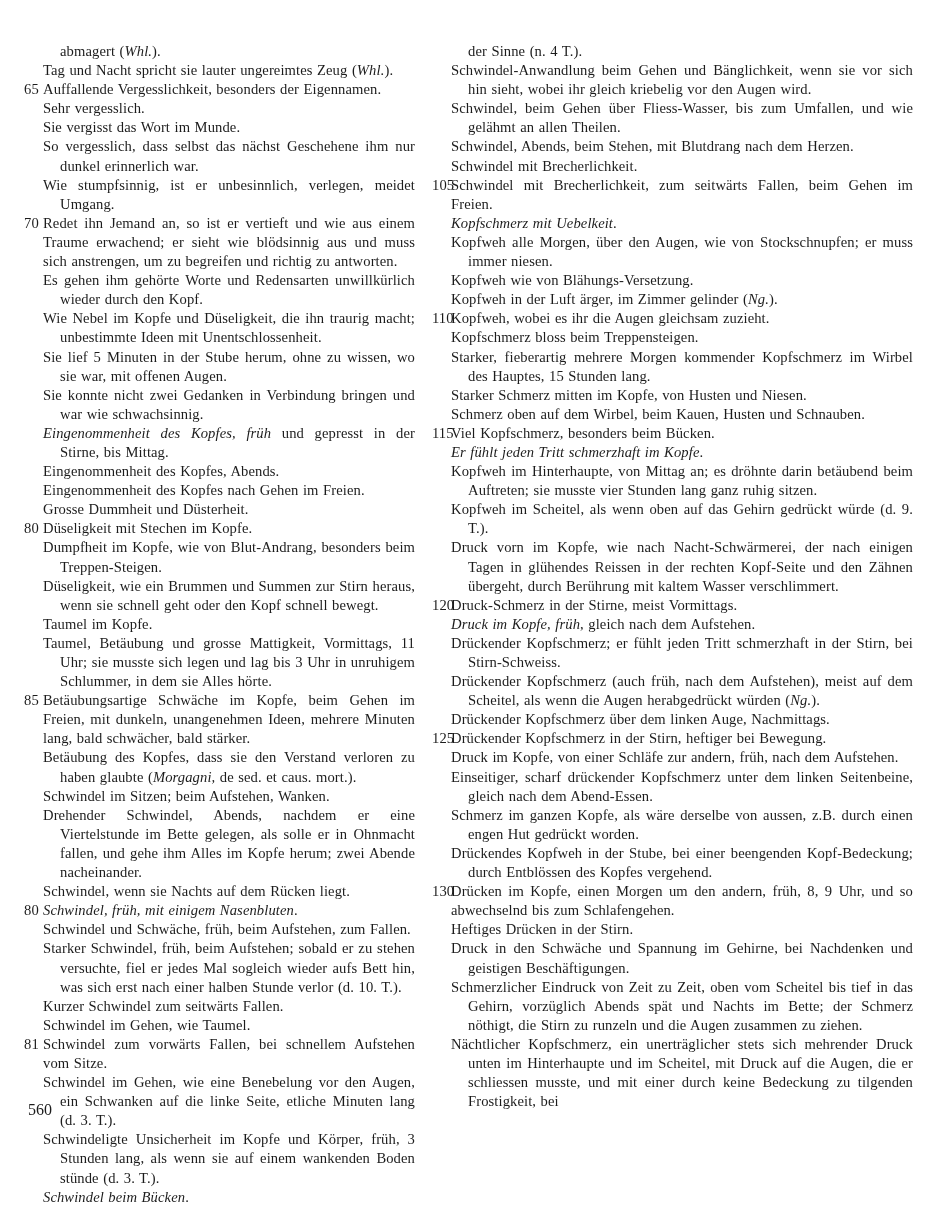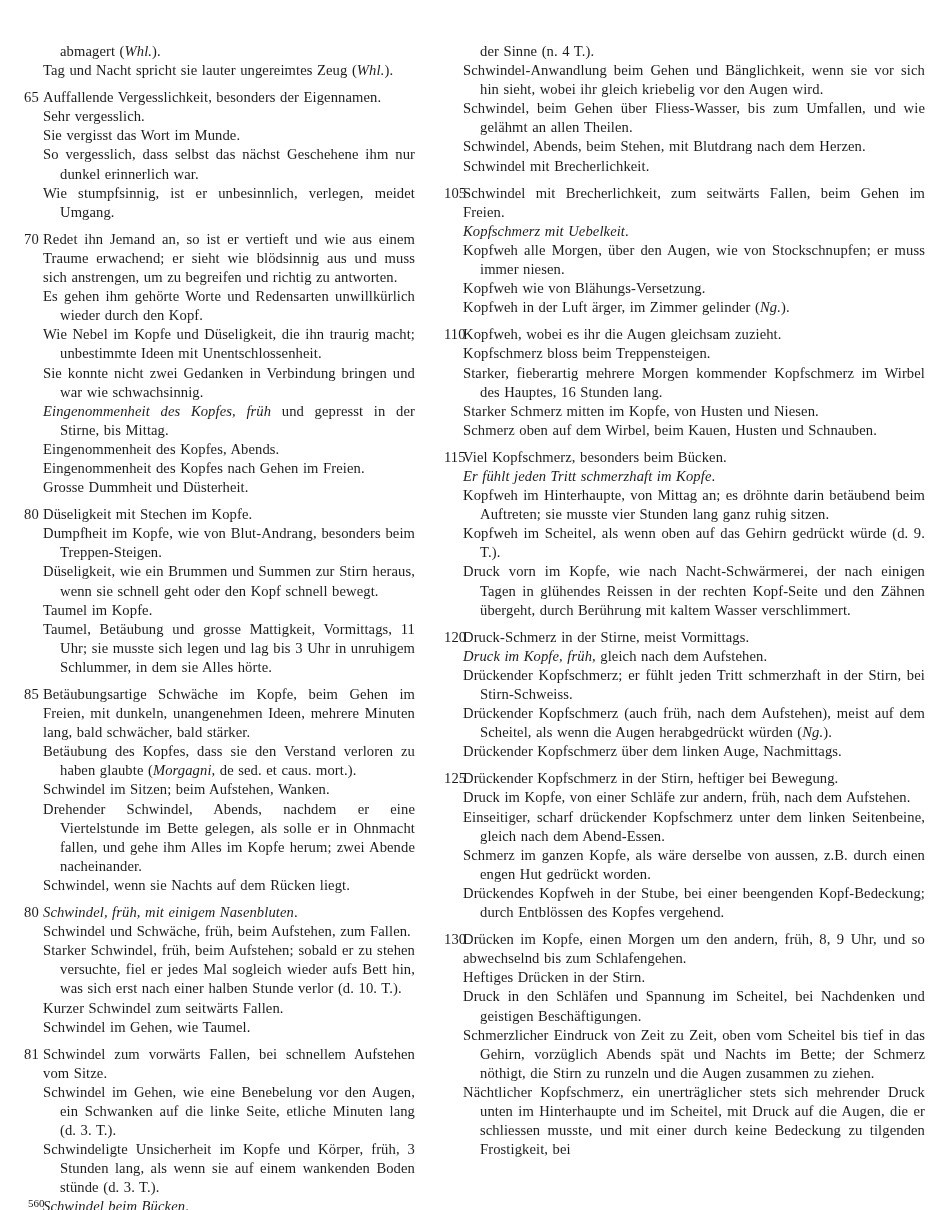--- a/index.html
+++ b/index.html
@@ -14,21 +14,21 @@
   .page { position: absolute; inset: 0; }
   .col {
     position: absolute;
     top: 42px;
     font-size: 14.6px;
     line-height: 19.1px;
     letter-spacing: 0.1px;
   }
   .col-inner { margin-left: 15px; }   
   #col-left  { left: 28px;  width: 387px; }
-  #col-right { left: 448px; width: 477px; }
+  #col-right { left: 436px; width: 477px; }
   p.entry {
     margin: 0;
     padding-left: 17px;
     text-indent: -17px;          
     text-align: justify;
     word-spacing: 0.05em;
   }
   p.entry.cont {                 
     text-indent: 0;
     text-align: left;
@@ -36,47 +36,47 @@
   p.entry.numbered {
     padding-left: 0;
     text-indent: 0;              
   }
   span.num {
     display: inline-block;
     width: 19px;
     margin-left: -19px;          
     text-indent: 0;
     white-space: nowrap;
-    margin-top: 8px;
   }
   i { font-style: italic; }
   .footer {
     position: absolute;
     left: 28px;
-    top: 1195px;
-    font-size: 11px;
+    top: 1102px;
+    font-size: 16px;
     line-height: 16px;
   }
 </style>
 </head>
 <body>
 
 <div class="page">
   <div class="col" id="col-left">
     <div class="col-inner">
         <p class="entry cont">abmagert (<i>Whl.</i>).</p>
         <p class="entry">Tag und Nacht spricht sie lauter ungereimtes Zeug (<i>Whl.</i>).</p>
         <p class="entry numbered"><span class="num">65</span>Auffallende Vergesslichkeit, besonders der Eigennamen.</p>
         <p class="entry">Sehr vergesslich.</p>
         <p class="entry">Sie vergisst das Wort im Munde.</p>
         <p class="entry">So vergesslich, dass selbst das nächst Geschehene ihm nur dunkel erinnerlich war.</p>
         <p class="entry">Wie stumpfsinnig, ist er unbesinnlich, verlegen, meidet Umgang.</p>
         <p class="entry numbered"><span class="num">70</span>Redet ihn Jemand an, so ist er vertieft und wie aus einem Traume erwachend; er sieht wie blödsinnig aus und muss sich anstrengen, um zu begreifen und richtig zu antworten.</p>
         <p class="entry">Es gehen ihm gehörte Worte und Redensarten unwillkürlich wieder durch den Kopf.</p>
         <p class="entry">Wie Nebel im Kopfe und Düseligkeit, die ihn traurig macht; unbestimmte Ideen mit Unentschlossenheit.</p>
+        <p class="entry">Sie lief 5 Minuten in der Stube herum, ohne zu wissen, wo sie war, mit offenen Augen.</p>
         <p class="entry">Sie konnte nicht zwei Gedanken in Verbindung bringen und war wie schwachsinnig.</p>
         <p class="entry"><i>Eingenommenheit des Kopfes, früh</i> und gepresst in der Stirne, bis Mittag.</p>
         <p class="entry">Eingenommenheit des Kopfes, Abends.</p>
         <p class="entry">Eingenommenheit des Kopfes nach Gehen im Freien.</p>
         <p class="entry">Grosse Dummheit und Düsterheit.</p>
         <p class="entry numbered"><span class="num">80</span>Düseligkeit mit Stechen im Kopfe.</p>
         <p class="entry">Dumpfheit im Kopfe, wie von Blut-Andrang, besonders beim Treppen-Steigen.</p>
         <p class="entry">Düseligkeit, wie ein Brummen und Summen zur Stirn heraus, wenn sie schnell geht oder den Kopf schnell bewegt.</p>
         <p class="entry">Taumel im Kopfe.</p>
         <p class="entry">Taumel, Betäubung und grosse Mattigkeit, Vormittags, 11 Uhr; sie musste sich legen und lag bis 3 Uhr in unruhigem Schlummer, in dem sie Alles hörte.</p>
@@ -103,39 +103,39 @@
         <p class="entry">Schwindel, beim Gehen über Fliess-Wasser, bis zum Umfallen, und wie gelähmt an allen Theilen.</p>
         <p class="entry">Schwindel, Abends, beim Stehen, mit Blutdrang nach dem Herzen.</p>
         <p class="entry">Schwindel mit Brecherlichkeit.</p>
         <p class="entry numbered"><span class="num">105</span>Schwindel mit Brecherlichkeit, zum seitwärts Fallen, beim Gehen im Freien.</p>
         <p class="entry"><i>Kopfschmerz mit Uebelkeit</i>.</p>
         <p class="entry">Kopfweh alle Morgen, über den Augen, wie von Stockschnupfen; er muss immer niesen.</p>
         <p class="entry">Kopfweh wie von Blähungs-Versetzung.</p>
         <p class="entry">Kopfweh in der Luft ärger, im Zimmer gelinder (<i>Ng.</i>).</p>
         <p class="entry numbered"><span class="num">110</span>Kopfweh, wobei es ihr die Augen gleichsam zuzieht.</p>
         <p class="entry">Kopfschmerz bloss beim Treppensteigen.</p>
-        <p class="entry">Starker, fieberartig mehrere Morgen kommender Kopfschmerz im Wirbel des Hauptes, 16 Stunden lang.</p>
+        <p class="entry">Starker, fieberartig mehrere Morgen kommender Kopfschmerz im Wirbel des Hauptes, 15 Stunden lang.</p>
         <p class="entry">Starker Schmerz mitten im Kopfe, von Husten und Niesen.</p>
         <p class="entry">Schmerz oben auf dem Wirbel, beim Kauen, Husten und Schnauben.</p>
         <p class="entry numbered"><span class="num">115</span>Viel Kopfschmerz, besonders beim Bücken.</p>
         <p class="entry"><i>Er fühlt jeden Tritt schmerzhaft im Kopfe</i>.</p>
         <p class="entry">Kopfweh im Hinterhaupte, von Mittag an; es dröhnte darin betäubend beim Auftreten; sie musste vier Stunden lang ganz ruhig sitzen.</p>
         <p class="entry">Kopfweh im Scheitel, als wenn oben auf das Gehirn gedrückt würde (d. 9. T.).</p>
         <p class="entry">Druck vorn im Kopfe, wie nach Nacht-Schwärmerei, der nach einigen Tagen in glühendes Reissen in der rechten Kopf-Seite und den Zähnen übergeht, durch Berührung mit kaltem Wasser verschlimmert.</p>
         <p class="entry numbered"><span class="num">120</span>Druck-Schmerz in der Stirne, meist Vormittags.</p>
         <p class="entry"><i>Druck im Kopfe, früh</i>, gleich nach dem Aufstehen.</p>
         <p class="entry">Drückender Kopfschmerz; er fühlt jeden Tritt schmerzhaft in der Stirn, bei Stirn-Schweiss.</p>
         <p class="entry">Drückender Kopfschmerz (auch früh, nach dem Aufstehen), meist auf dem Scheitel, als wenn die Augen herabgedrückt würden (<i>Ng.</i>).</p>
         <p class="entry">Drückender Kopfschmerz über dem linken Auge, Nachmittags.</p>
         <p class="entry numbered"><span class="num">125</span>Drückender Kopfschmerz in der Stirn, heftiger bei Bewegung.</p>
         <p class="entry">Druck im Kopfe, von einer Schläfe zur andern, früh, nach dem Aufstehen.</p>
         <p class="entry">Einseitiger, scharf drückender Kopfschmerz unter dem linken Seitenbeine, gleich nach dem Abend-Essen.</p>
         <p class="entry">Schmerz im ganzen Kopfe, als wäre derselbe von aussen, z.B. durch einen engen Hut gedrückt worden.</p>
         <p class="entry">Drückendes Kopfweh in der Stube, bei einer beengenden Kopf-Bedeckung; durch Entblössen des Kopfes vergehend.</p>
         <p class="entry numbered"><span class="num">130</span>Drücken im Kopfe, einen Morgen um den andern, früh, 8, 9 Uhr, und so abwechselnd bis zum Schlafengehen.</p>
         <p class="entry">Heftiges Drücken in der Stirn.</p>
-        <p class="entry">Druck in den Schläfen und Spannung im Scheitel, bei Nachdenken und geistigen Beschäftigungen.</p>
+        <p class="entry">Druck in den Schwäche und Spannung im Gehirne, bei Nachdenken und geistigen Beschäftigungen.</p>
         <p class="entry">Schmerzlicher Eindruck von Zeit zu Zeit, oben vom Scheitel bis tief in das Gehirn, vorzüglich Abends spät und Nachts im Bette; der Schmerz nöthigt, die Stirn zu runzeln und die Augen zusammen zu ziehen.</p>
         <p class="entry">Nächtlicher Kopfschmerz, ein unerträglicher stets sich mehrender Druck unten im Hinterhaupte und im Scheitel, mit Druck auf die Augen, die er schliessen musste, und mit einer durch keine Bedeckung zu tilgenden Frostigkeit, bei</p>
       </div>
   </div>
   <div class="footer">560</div>
 </div>
 
 </body></html>

